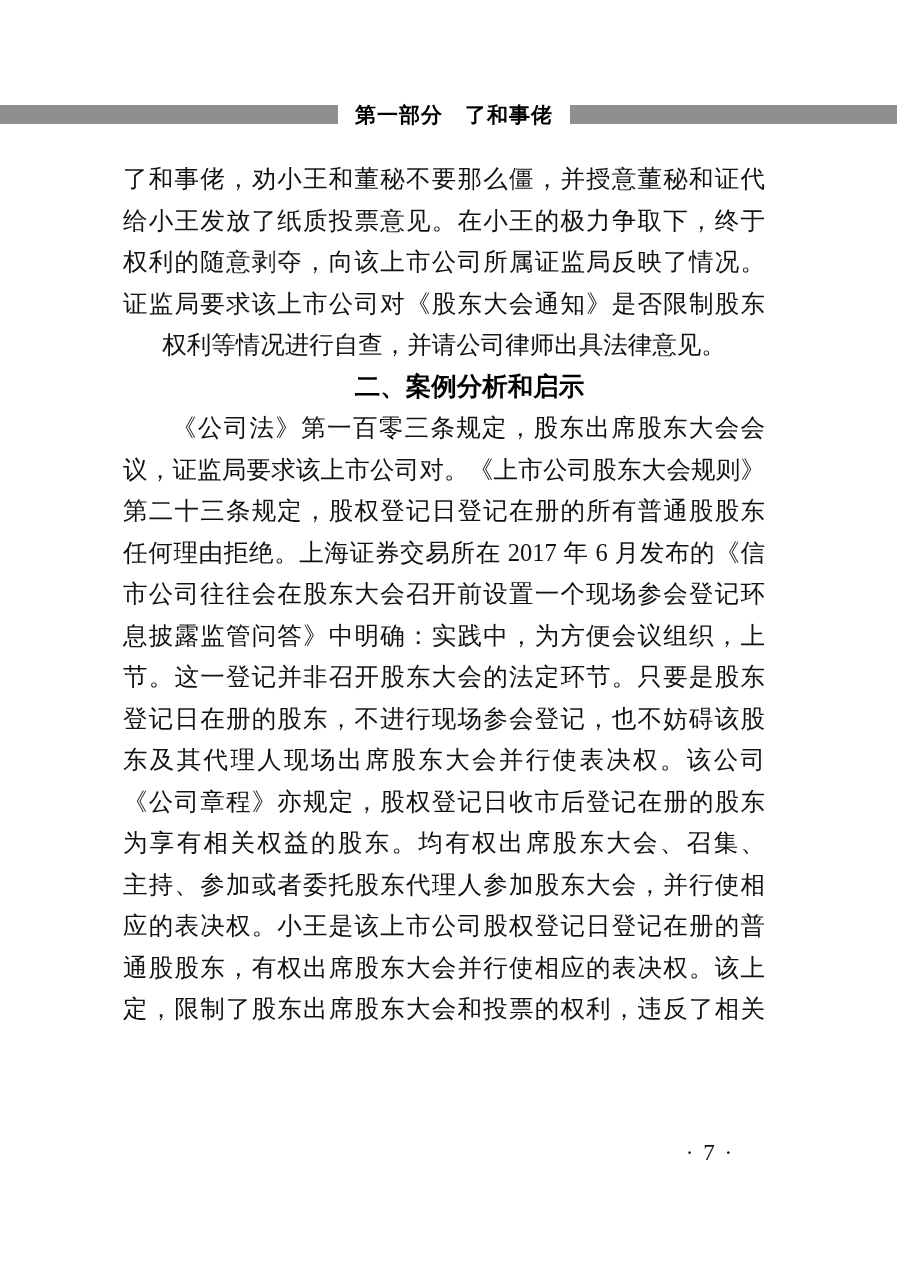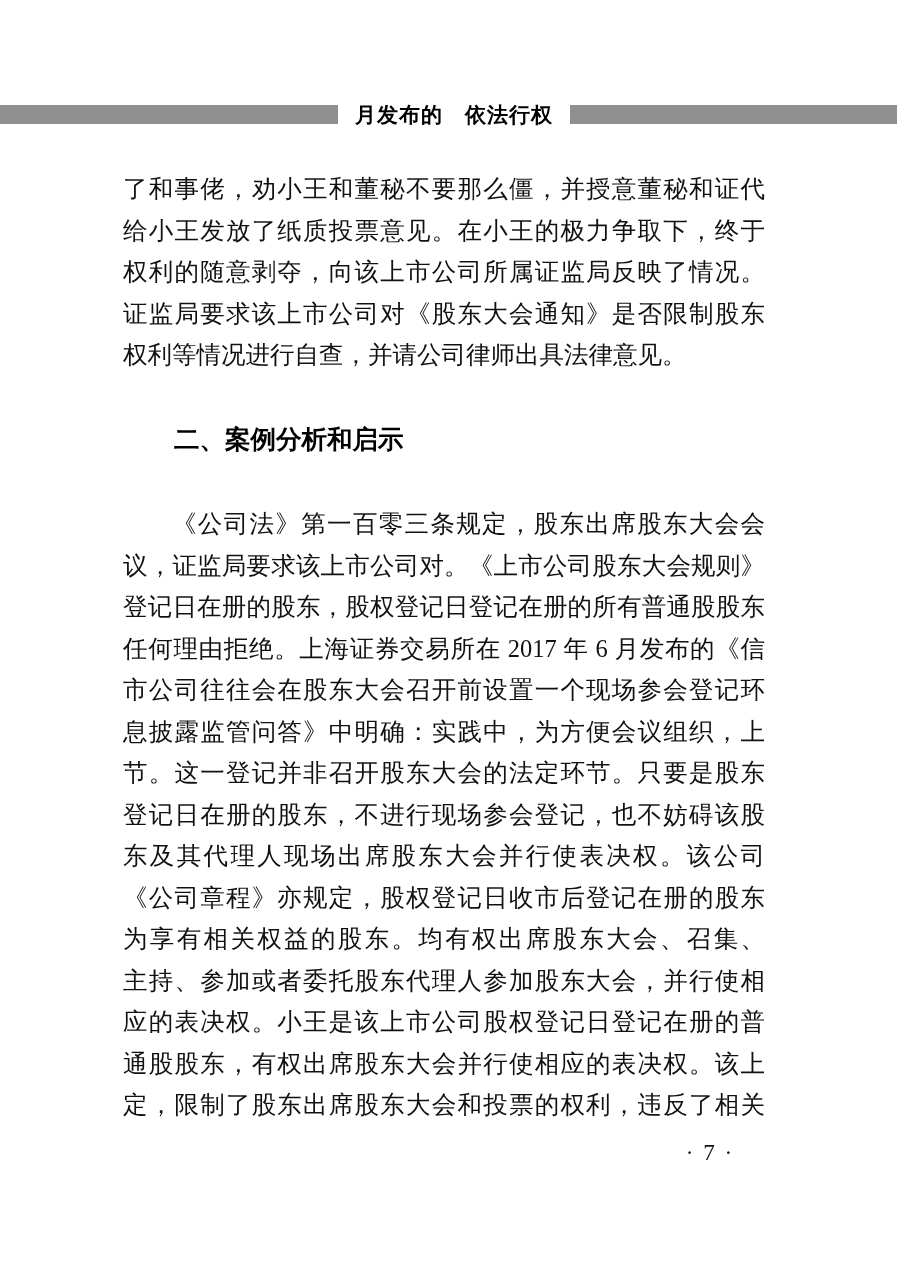--- a/index.html
+++ b/index.html
@@ -18,66 +18,67 @@
   .rule-right{left:570px;width:327px;}
   .header-title{
     position:absolute;top:101px;left:338px;width:232px;
     text-align:center;
     font-family:"Liberation Sans","DejaVu Sans",sans-serif;
     font-weight:bold;font-size:21px;line-height:27px;color:#000;
     letter-spacing:1px;white-space:nowrap;
   }
   
   .body-text{
-    position:absolute;top:168px;left:123px;width:642px;
+    position:absolute;top:158px;left:123px;width:642px;
   }
   .text-line{
     width:642px;height:41.5px;line-height:41.5px;
     font-size:24.5px;color:#111;
     white-space:nowrap;
+    text-align:center;
   }
   .text-line.justify{
     white-space:normal;
     text-align:justify;
     text-align-last:justify;
     text-justify:inter-character;
   }
-  .text-line.indent{text-indent:2em;margin-top:43px;}
+  .text-line.indent{text-indent:2em;}
   .text-line.heading{
     font-family:"Liberation Sans","DejaVu Sans",sans-serif;
     font-weight:bold;font-size:25.5px;color:#000;
   }
   
   .page-number{
     position:absolute;top:1136px;left:650px;width:120px;height:34px;
     text-align:center;font-size:23px;line-height:34px;color:#111;
     letter-spacing:2px;
   }
 </style>
 </head>
 <body>
 
 <div class="page">
 
   <div class="header">
     <div class="rule rule-left" style="background: rgb(143, 143, 143);"></div>
-    <div class="header-title">月发布的　依法行权</div>
+    <div class="header-title">第一部分　了和事佬</div>
     <div class="rule rule-right" style="background: rgb(143, 143, 143);"></div>
   </div>
 
   <div class="body-text">
       <div class="text-line justify">了和事佬，劝小王和董秘不要那么僵，并授意董秘和证代</div>
       <div class="text-line justify">给小王发放了纸质投票意见。在小王的极力争取下，终于</div>
       <div class="text-line justify">权利的随意剥夺，向该上市公司所属证监局反映了情况。</div>
       <div class="text-line justify">证监局要求该上市公司对《股东大会通知》是否限制股东</div>
       <div class="text-line">权利等情况进行自查，并请公司律师出具法律意见。</div>
       <div class="text-line heading indent">二、案例分析和启示</div>
       <div class="text-line indent justify">《公司法》第一百零三条规定，股东出席股东大会会</div>
       <div class="text-line justify">议，证监局要求该上市公司对。《上市公司股东大会规则》</div>
-      <div class="text-line justify">登记日在册的股东，股权登记日登记在册的所有普通股股东</div>
+      <div class="text-line justify">第二十三条规定，股权登记日登记在册的所有普通股股东</div>
       <div class="text-line justify">任何理由拒绝。上海证券交易所在 2017 年 6 月发布的《信</div>
       <div class="text-line justify">市公司往往会在股东大会召开前设置一个现场参会登记环</div>
       <div class="text-line justify">息披露监管问答》中明确：实践中，为方便会议组织，上</div>
       <div class="text-line justify">节。这一登记并非召开股东大会的法定环节。只要是股东</div>
       <div class="text-line justify">登记日在册的股东，不进行现场参会登记，也不妨碍该股</div>
       <div class="text-line justify">东及其代理人现场出席股东大会并行使表决权。该公司</div>
       <div class="text-line justify">《公司章程》亦规定，股权登记日收市后登记在册的股东</div>
       <div class="text-line justify">为享有相关权益的股东。均有权出席股东大会、召集、</div>
       <div class="text-line justify">主持、参加或者委托股东代理人参加股东大会，并行使相</div>
       <div class="text-line justify">应的表决权。小王是该上市公司股权登记日登记在册的普</div>

